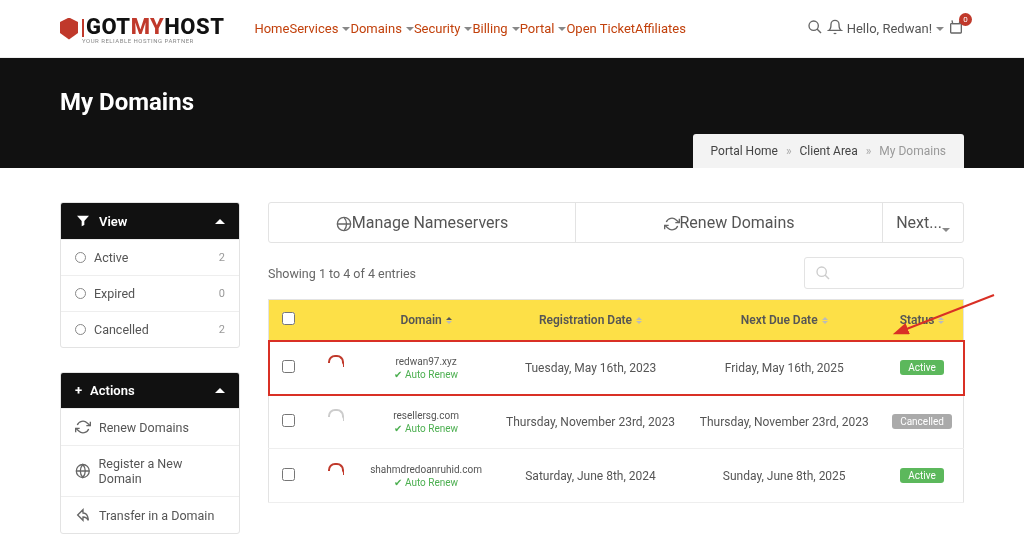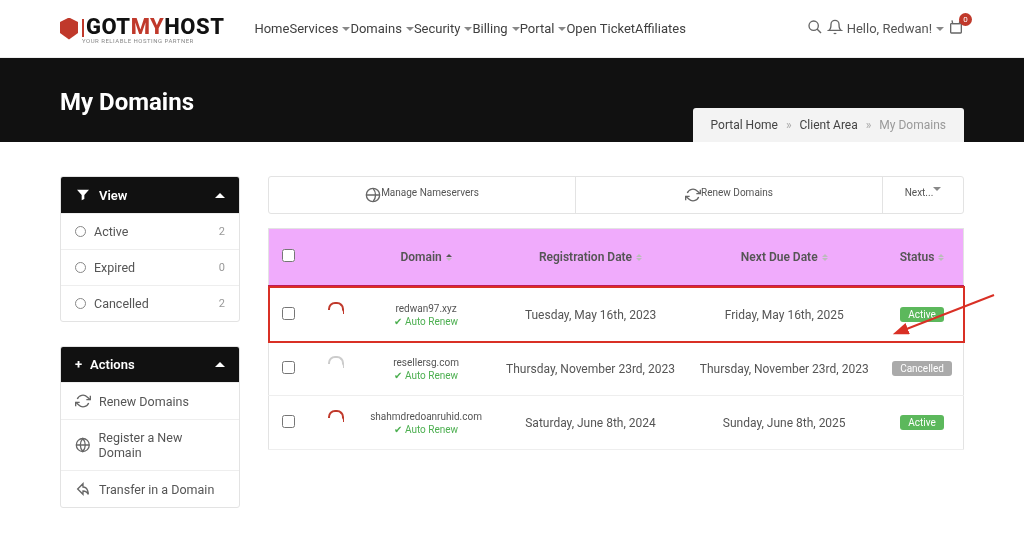--- a/index.html
+++ b/index.html
@@ -6,49 +6,49 @@
 body{font-family:-apple-system,BlinkMacSystemFont,"Segoe UI",Roboto,Arial,sans-serif;font-size:13px;color:#333;background:#fff}
 .topbar{display:flex;align-items:center;padding:0 60px;height:58px;border-bottom:1px solid #eee}
 .logo{display:flex;align-items:center;margin-right:30px}
 .logo-shield{width:18px;height:22px;background:#c0392b;clip-path:polygon(50% 0,100% 20%,100% 70%,50% 100%,0 70%,0 20%);margin-right:4px}
 .logo-text{font-weight:800;font-size:22px;letter-spacing:.5px}
 .logo-text .bar{display:inline-block;width:2px;height:18px;background:#c0392b;vertical-align:middle;margin-right:2px}
 .logo-text .got{color:#111}
 .logo-text .my{color:#c0392b}
 .logo-text .host{color:#111}
 .logo-sub{font-size:6px;color:#888;letter-spacing:.5px;margin-top:-2px}
-.nav{display:flex;align-items:flex-start;font-size:13px;color:#404040}
+.nav{display:flex;align-items:flex-start;font-size:13px;color:#c2410c}
 .nav-item{cursor:pointer;display:flex;align-items:center;gap:4px}
 .caret{width:0;height:0;border-left:4px solid transparent;border-right:4px solid transparent;border-top:4px solid #888}
 .topbar-right{margin-left:auto;display:flex;align-items:center;gap:4px;color:#555}
 .icon{width:16px;height:16px;display:inline-block}
 .cart{position:relative}
 .cart-badge{position:absolute;top:-6px;right:-8px;background:#c0392b;color:#fff;font-size:8px;width:13px;height:13px;border-radius:50%;display:flex;align-items:center;justify-content:center}
-.hero{background:#111;color:#fff;padding:30px 60px 0;position:relative;height:84px}
+.hero{background:#111;color:#fff;padding:30px 60px 0;position:relative;height:110px}
 .hero h1{font-size:24px;font-weight:700}
 .breadcrumb{position:absolute;right:60px;bottom:0;background:#f3f3f3;color:#666;font-size:12px;padding:10px 18px;border-radius:3px 3px 0 0;display:flex;gap:8px;align-items:center}
 .breadcrumb a{color:#444;text-decoration:none}
 .breadcrumb .sep{color:#aaa}
 .main{display:flex;gap:28px;padding:34px 60px}
 .sidebar{width:180px;flex-shrink:0}
 .panel{border:1px solid #e3e3e3;border-radius:3px;margin-bottom:24px;overflow:hidden}
 .panel-hd{background:#111;color:#fff;padding:10px 14px;font-size:13px;font-weight:600;display:flex;align-items:center;gap:8px}
 .panel-hd .chev{margin-left:auto;width:0;height:0;border-left:5px solid transparent;border-right:5px solid transparent;border-bottom:5px solid #fff}
 .panel-item{padding:10px 14px;font-size:12.5px;color:#555;border-top:1px solid #eee;display:flex;align-items:center;gap:8px;cursor:pointer}
 .panel-item .count{margin-left:auto;color:#999;font-size:11px}
 .radio{width:11px;height:11px;border:1.5px solid #888;border-radius:50%}
 .content{flex:1}
 .toolbar{display:flex;border:1px solid #e3e3e3;border-radius:3px;overflow:hidden;margin-bottom:14px}
-.toolbar-btn{flex:1;text-align:center;padding:10px;font-size:10px;color:#555;border-right:1px solid #e3e3e3;cursor:pointer;display:flex;align-items:flex-start;justify-content:center;}
+.toolbar-btn{flex:1;text-align:center;padding:10px;font-size:16px;color:#555;border-right:1px solid #e3e3e3;cursor:pointer;display:flex;align-items:flex-end;justify-content:center;}
 .toolbar-btn:last-child{border-right:none;flex:0 0 80px}
 .table-top{display:flex;justify-content:space-between;align-items:center;margin-bottom:10px}
 .showing{font-size:12.5px;color:#666}
 .search-box{border:1px solid #e3e3e3;border-radius:3px;padding:7px 10px;width:160px;display:flex;align-items:center}
 table{width:100%;border-collapse:collapse;border:1px solid #e3e3e3}
-thead th{background:#f0abfc;padding:20px 10px;font-size:12px;color:#555;font-weight:600;text-align:center;border-bottom:3px solid #be185d}
+thead th{background:#fde047;padding:12px 10px;font-size:12px;color:#555;font-weight:600;text-align:center;border-bottom:1px solid #be185d}
 tbody td{padding:14px 10px;font-size:12px;color:#555;text-align:center;border-bottom:1px solid #eee;vertical-align:middle}
 tbody tr.highlight td{position:relative}
 tbody tr.highlight{outline:2px solid #d93025;outline-offset:-1px}
 .lock{width:18px;height:22px;display:inline-block;position:relative}
 .lock::before{content:"";position:absolute;top:0;left:3px;width:12px;height:10px;border:2px solid currentColor;border-bottom:none;border-radius:7px 7px 0 0}
 .lock::after{content:"✕";position:absolute;top:8px;left:0;width:18px;height:14px;background:currentColor;border-radius:2px;font-size:8px;color:#fff;display:flex;align-items:center;justify-content:center}
 .lock.red{color:#c0392b}
 .lock.grey{color:#ccc}
 .domain-name{color:#555;font-size:10px}
 .auto-renew{color:#4caf50;font-size:10px;display:flex;align-items:center;justify-content:center;gap:3px;margin-top:2px}
@@ -214,20 +214,29 @@
             <path d="M3.5 9a9 9 0 0114.8-3L23 10M1 14l4.7 4a9 9 0 0014.8-3"></path>
           </svg>
           <span>Renew Domains</span>
         </div>
       <div class="toolbar-btn">
           <span>Next...</span>
           <span class="caret"></span>
         </div>
     </div>
 
+    <div class="table-top">
+      <div class="showing">Showing 1 to 4 of 4 entries</div>
+      <div class="search-box">
+          <svg class="icon" viewBox="0 0 24 24" fill="none" stroke="#ccc" stroke-width="2">
+            <circle cx="10" cy="10" r="7"></circle>
+            <line x1="21" y1="21" x2="15" y2="15"></line>
+          </svg>
+        </div>
+    </div>
 
     <table>
       <thead>
         <tr>
           <th style="width:40px"><input type="checkbox" style=""></th>
           <th style="width:50px"></th>
           <th><span>Domain</span><span class="sort">
                 <span class="up" style="border-bottom-color:#555"></span>
                 <span class="down"></span>
               </span></th>

